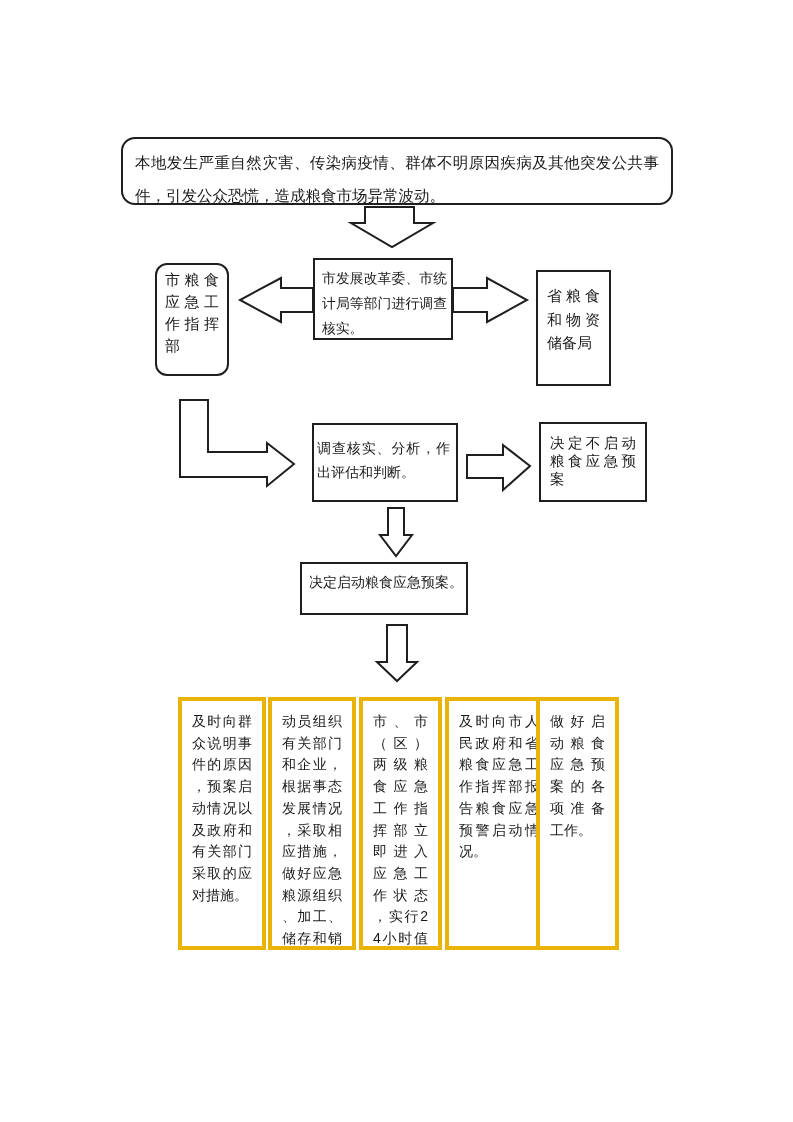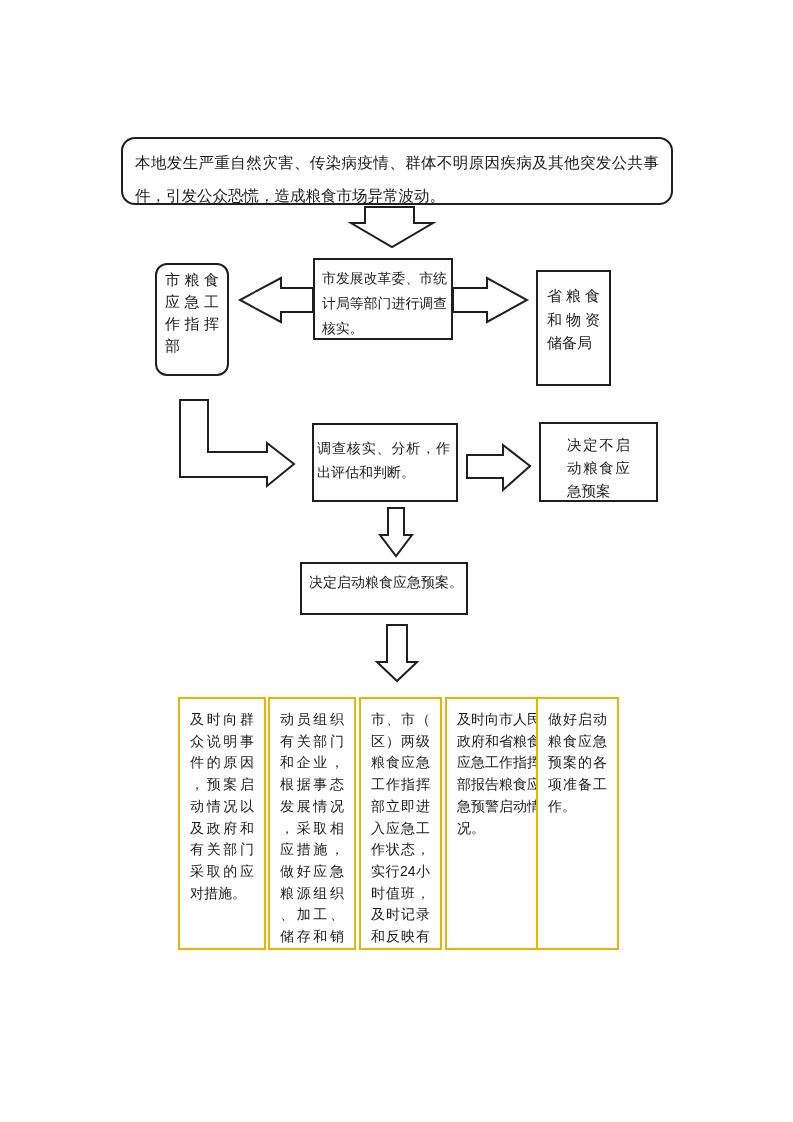--- a/index.html
+++ b/index.html
@@ -22,28 +22,28 @@
   .trigger-box{left:121px;top:137px;width:552px;height:68px;
     font-size:15.5px;line-height:33px;padding:7px 12px;border-radius:14px;}
   .city-hq-box{left:155px;top:263px;width:74px;height:113px;
     font-size:15px;line-height:22px;padding:4px 8px;border-radius:12px;}
   .investigation-box{left:313px;top:258px;width:140px;height:82px;
     font-size:13.8px;line-height:25px;padding:6px 4px 14px 7px;}
   .province-box{left:536px;top:254px;width:75px;height:116px;
     font-size:15px;line-height:23.5px;padding:12px 9px;margin-top:16px;}
   .assessment-box{left:312px;top:423px;width:146px;height:79px;
     font-size:14px;line-height:24px;padding:11px 6px 11px 3px;}
-  .no-activate-box{left:539px;top:422px;width:119px;height:80px;
-    font-size:14.5px;line-height:23px;padding:10px 26px;}
+  .no-activate-box{left:539px;top:422px;width:108px;height:80px;
+    font-size:14.5px;line-height:18px;padding:10px 9px;}
   .activate-box{left:300px;top:562px;width:168px;height:53px;
     font-size:14px;line-height:20px;padding:8px 2px 8px 7px;
     text-align:center;}
   .cell{
     position:absolute;top:697px;height:253px;box-sizing:border-box;
-    border:2px solid #eab308;background:#ffffff;
+    border:4px solid #eab308;background:#ffffff;
     font-size:14px;line-height:21.7px;padding:10px 10px 4px 10px;
     text-align:justify;text-align-last:left;
     overflow:hidden;word-break:break-all;line-break:anywhere;
   }
   .cell-1{left:178px;width:88px;}
   .cell-2{left:268px;width:88px;}
   .cell-3{left:359px;width:83px;}
   .cell-4{left:445px;width:108px;}
   .cell-5{left:536px;width:83px;}
 </style>

